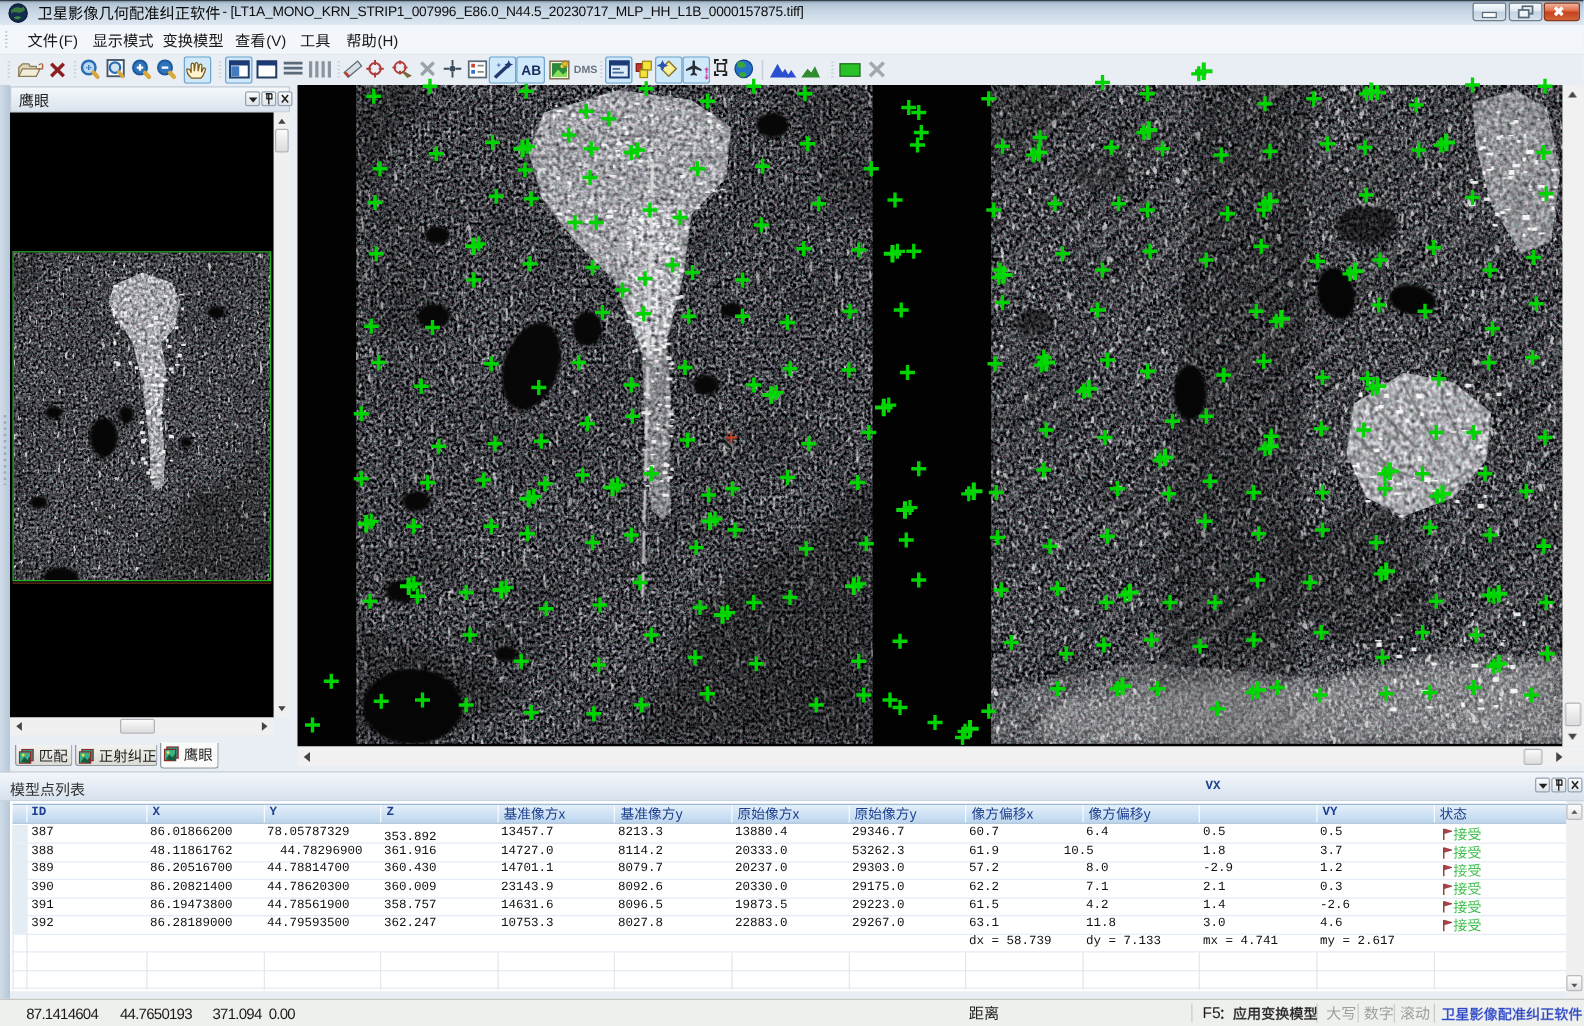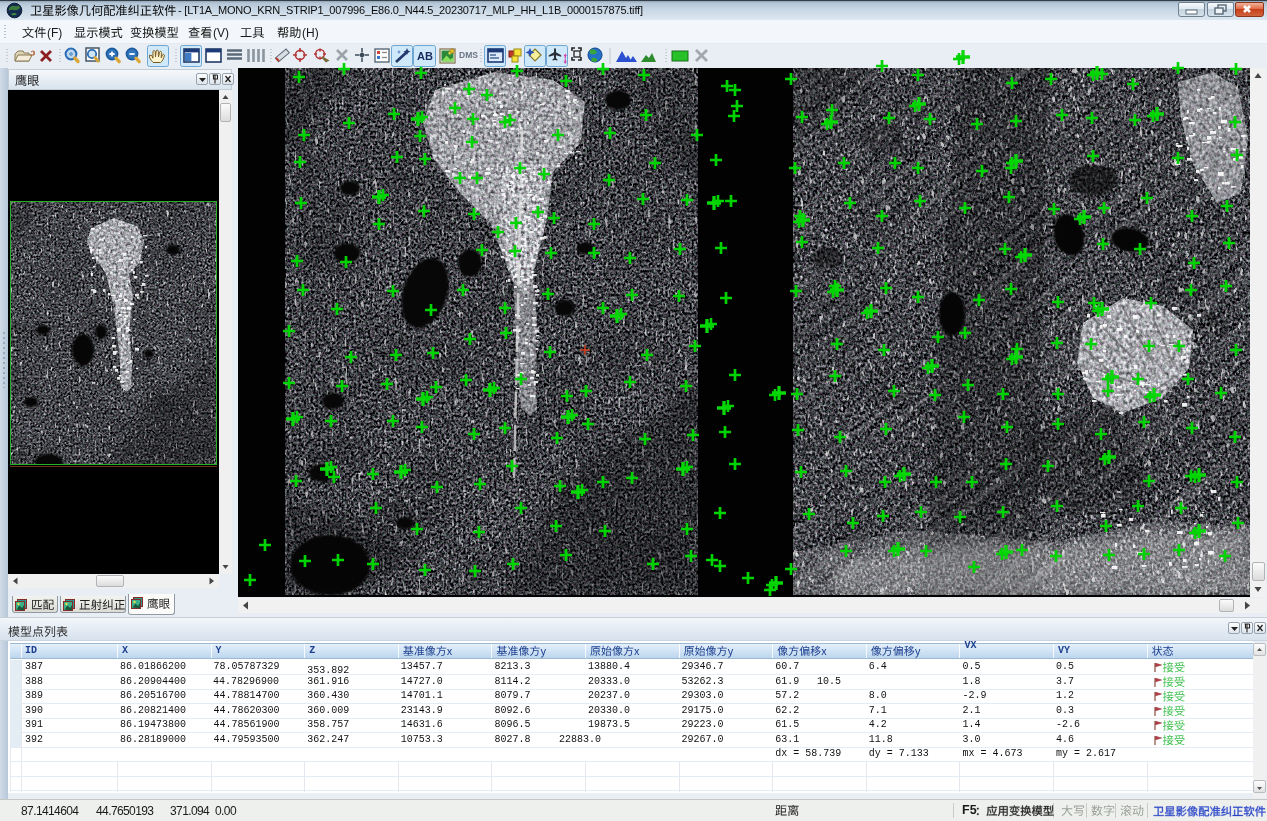--- a/index.html
+++ b/index.html
@@ -1011,21 +1011,21 @@
     <div class="abs hsep" style="left:772.2px;top:644px"></div>
     <div class="abs hsep" style="left:865.8px;top:644px"></div>
     <div class="abs hsep" style="left:959.4px;top:644px"></div>
     <div class="abs hsep" style="left:1053px;top:644px"></div>
     <div class="abs hsep" style="left:1146.6px;top:644px"></div>
     <div class="abs hsep" style="left:21px;top:644px"></div>
     <div class="abs hdrtxt" style="left:25px;top:645px">ID</div>
     <div class="abs hdrtxt" style="left:122px;top:645px">X</div>
     <div class="abs hdrtxt" style="left:215.6px;top:645px">Y</div>
     <div class="abs hdrtxt" style="left:309.2px;top:645px">Z</div>
-    <div class="abs hdrtxt" style="left:964.4px;top:640px">VX</div>
+    <div class="abs hdrtxt" style="left:964.4px;top:624px">VX</div>
     <div class="abs hdrtxt" style="left:1058px;top:645px">VY</div>
     <div class="abs row" style="top:660px"></div>
     <div class="abs" style="left:10px;top:660px;width:11px;height:14px;background:#e4ecf4"></div>
     <div class="abs cell" style="left:25px;top:661px">387</div>
     <div class="abs cell" style="left:120px;top:661px">86.01866200</div>
     <div class="abs cell" style="left:213.6px;top:661px">78.05787329</div>
     <div class="abs cell" style="left:307.2px;top:665px">353.892</div>
     <div class="abs cell" style="left:400.8px;top:661px">13457.7</div>
     <div class="abs cell" style="left:494.4px;top:661px">8213.3</div>
     <div class="abs cell" style="left:588px;top:661px">13880.4</div>
@@ -1034,29 +1034,29 @@
     <div class="abs cell" style="left:868.8px;top:661px">6.4</div>
     <div class="abs cell" style="left:962.4px;top:661px">0.5</div>
     <div class="abs cell" style="left:1056px;top:661px">0.5</div>
     <svg class="abs" style="left:1152.6px;top:662px" width="10" height="11" viewBox="0 0 10 11">
       <path d="M2 1v9" stroke="#8a4a3a" stroke-width="1.2"></path>
       <path d="M2.6 1.2l6 1.8-6 1.8z" fill="#c23a4a" stroke="#7a2a2a" stroke-width=".5"></path>
     </svg>
     <div class="abs row" style="top:674.55px"></div>
     <div class="abs" style="left:10px;top:674.55px;width:11px;height:14px;background:#e4ecf4"></div>
     <div class="abs cell" style="left:25px;top:675.55px">388</div>
-    <div class="abs cell" style="left:120px;top:675.55px">86.20904400</div>
-    <div class="abs cell" style="left:213px;top:675.55px">44.78296900</div>
+    <div class="abs cell" style="left:120px;top:675.55px">48.11861762</div>
+    <div class="abs cell" style="left:224px;top:675.55px">44.78296900</div>
     <div class="abs cell" style="left:307.2px;top:675.55px">361.916</div>
     <div class="abs cell" style="left:400.8px;top:675.55px">14727.0</div>
     <div class="abs cell" style="left:494.4px;top:675.55px">8114.2</div>
     <div class="abs cell" style="left:588px;top:675.55px">20333.0</div>
     <div class="abs cell" style="left:681.6px;top:675.55px">53262.3</div>
     <div class="abs cell" style="left:775.2px;top:675.55px">61.9</div>
-    <div class="abs cell" style="left:817px;top:675.55px">10.5</div>
+    <div class="abs cell" style="left:851px;top:675.55px">10.5</div>
     <div class="abs cell" style="left:962.4px;top:675.55px">1.8</div>
     <div class="abs cell" style="left:1056px;top:675.55px">3.7</div>
     <svg class="abs" style="left:1152.6px;top:676.55px" width="10" height="11" viewBox="0 0 10 11">
       <path d="M2 1v9" stroke="#8a4a3a" stroke-width="1.2"></path>
       <path d="M2.6 1.2l6 1.8-6 1.8z" fill="#c23a4a" stroke="#7a2a2a" stroke-width=".5"></path>
     </svg>
     <div class="abs row" style="top:689.1px"></div>
     <div class="abs" style="left:10px;top:689.1px;width:11px;height:14px;background:#e4ecf4"></div>
     <div class="abs cell" style="left:25px;top:690.1px">389</div>
     <div class="abs cell" style="left:120px;top:690.1px">86.20516700</div>
@@ -1111,34 +1111,34 @@
       <path d="M2.6 1.2l6 1.8-6 1.8z" fill="#c23a4a" stroke="#7a2a2a" stroke-width=".5"></path>
     </svg>
     <div class="abs row" style="top:732.75px"></div>
     <div class="abs" style="left:10px;top:732.75px;width:11px;height:14px;background:#e4ecf4"></div>
     <div class="abs cell" style="left:25px;top:733.75px">392</div>
     <div class="abs cell" style="left:120px;top:733.75px">86.28189000</div>
     <div class="abs cell" style="left:213.6px;top:733.75px">44.79593500</div>
     <div class="abs cell" style="left:307.2px;top:733.75px">362.247</div>
     <div class="abs cell" style="left:400.8px;top:733.75px">10753.3</div>
     <div class="abs cell" style="left:494.4px;top:733.75px">8027.8</div>
-    <div class="abs cell" style="left:559px;top:733.75px">22883.0</div>
+    <div class="abs cell" style="left:588px;top:733.75px">22883.0</div>
     <div class="abs cell" style="left:681.6px;top:733.75px">29267.0</div>
     <div class="abs cell" style="left:775.2px;top:733.75px">63.1</div>
     <div class="abs cell" style="left:868.8px;top:733.75px">11.8</div>
     <div class="abs cell" style="left:962.4px;top:733.75px">3.0</div>
     <div class="abs cell" style="left:1056px;top:733.75px">4.6</div>
     <svg class="abs" style="left:1152.6px;top:734.75px" width="10" height="11" viewBox="0 0 10 11">
       <path d="M2 1v9" stroke="#8a4a3a" stroke-width="1.2"></path>
       <path d="M2.6 1.2l6 1.8-6 1.8z" fill="#c23a4a" stroke="#7a2a2a" stroke-width=".5"></path>
     </svg>
     <div class="abs row" style="top:747.3px"></div>
     <div class="abs cell" style="left:775.2px;top:748.3px">dx = 58.739</div>
     <div class="abs cell" style="left:868.8px;top:748.3px">dy = 7.133</div>
-    <div class="abs cell" style="left:962.4px;top:748.3px">mx = 4.673</div>
+    <div class="abs cell" style="left:962.4px;top:748.3px">mx = 4.741</div>
     <div class="abs cell" style="left:1056px;top:748.3px">my = 2.617</div>
     <div class="abs row" style="top:761.85px"></div>
     <div class="abs row" style="top:776.4px"></div>
     <div class="abs gline" style="left:117px;top:761.85px;height:30.15px"></div>
     <div class="abs gline" style="left:210.6px;top:761.85px;height:30.15px"></div>
     <div class="abs gline" style="left:304.2px;top:761.85px;height:30.15px"></div>
     <div class="abs gline" style="left:397.8px;top:761.85px;height:30.15px"></div>
     <div class="abs gline" style="left:491.4px;top:761.85px;height:30.15px"></div>
     <div class="abs gline" style="left:585px;top:761.85px;height:30.15px"></div>
     <div class="abs gline" style="left:678.6px;top:761.85px;height:30.15px"></div>
@@ -1152,21 +1152,21 @@
     <div class="abs sbtn" style="left:1253px;top:780px;width:13px;height:13px"></div>
     <svg class="abs" style="left:1253px;top:643px" width="13" height="152" viewBox="0 0 13 152">
       <path d="M4 8l2.5-3L9 8z" fill="#555"></path>
       <path d="M4 144l2.5 3L9 144z" fill="#555"></path>
     </svg>
     <div class="abs" id="statusbar"></div>
     <div class="abs st" style="left:21px;top:804px;font-size:12px;letter-spacing:-0.6px">87.1414604</div>
     <div class="abs st" style="left:96px;top:804px;font-size:12px;letter-spacing:-0.6px">44.7650193</div>
     <div class="abs st" style="left:170px;top:804px;font-size:12px;letter-spacing:-0.6px">371.094</div>
     <div class="abs st" style="left:215px;top:804px;font-size:12px;letter-spacing:-0.6px">0.00</div>
-    <div class="abs st" style="left:962px;top:803px;font-weight:bold;font-size:12.5px">F5</div>
+    <div class="abs st" style="left:962px;top:803px;font-weight:normal;font-size:12.5px">F5</div>
     <div class="abs stsep" style="left:953px;top:803px"></div>
     <div class="abs stsep" style="left:1053px;top:803px"></div>
     <div class="abs stsep" style="left:1086px;top:803px"></div>
     <div class="abs stsep" style="left:1115px;top:803px"></div>
     <div class="abs stsep" style="left:1147px;top:803px"></div>
     <svg class="abs" id="overlay" width="1267" height="821" viewBox="0 0 1267 821">
       <defs>
         <path id="c0078" d="M15 0H111L184 127C203 160 220 193 239 224H244C265 193 285 160 303 127L383 0H483L304 274L469 543H374L307 424C290 393 275 364 259 333H254C236 364 217 393 201 424L128 543H29L194 283Z"></path>
         <path id="c0079" d="M101 -234C209 -234 266 -152 304 -46L508 543H419L321 242C307 193 291 138 277 88H272C253 139 235 194 218 242L108 543H13L231 -1L219 -42C196 -109 158 -159 97 -159C82 -159 66 -154 55 -150L37 -223C54 -230 76 -234 101 -234Z"></path>
         <path id="c4ef6" d="M317 341V268H604V-80H679V268H953V341H679V562H909V635H679V828H604V635H470C483 680 494 728 504 775L432 790C409 659 367 530 309 447C327 438 359 420 373 409C400 451 425 504 446 562H604V341ZM268 836C214 685 126 535 32 437C45 420 67 381 75 363C107 397 137 437 167 480V-78H239V597C277 667 311 741 339 815Z"></path>

